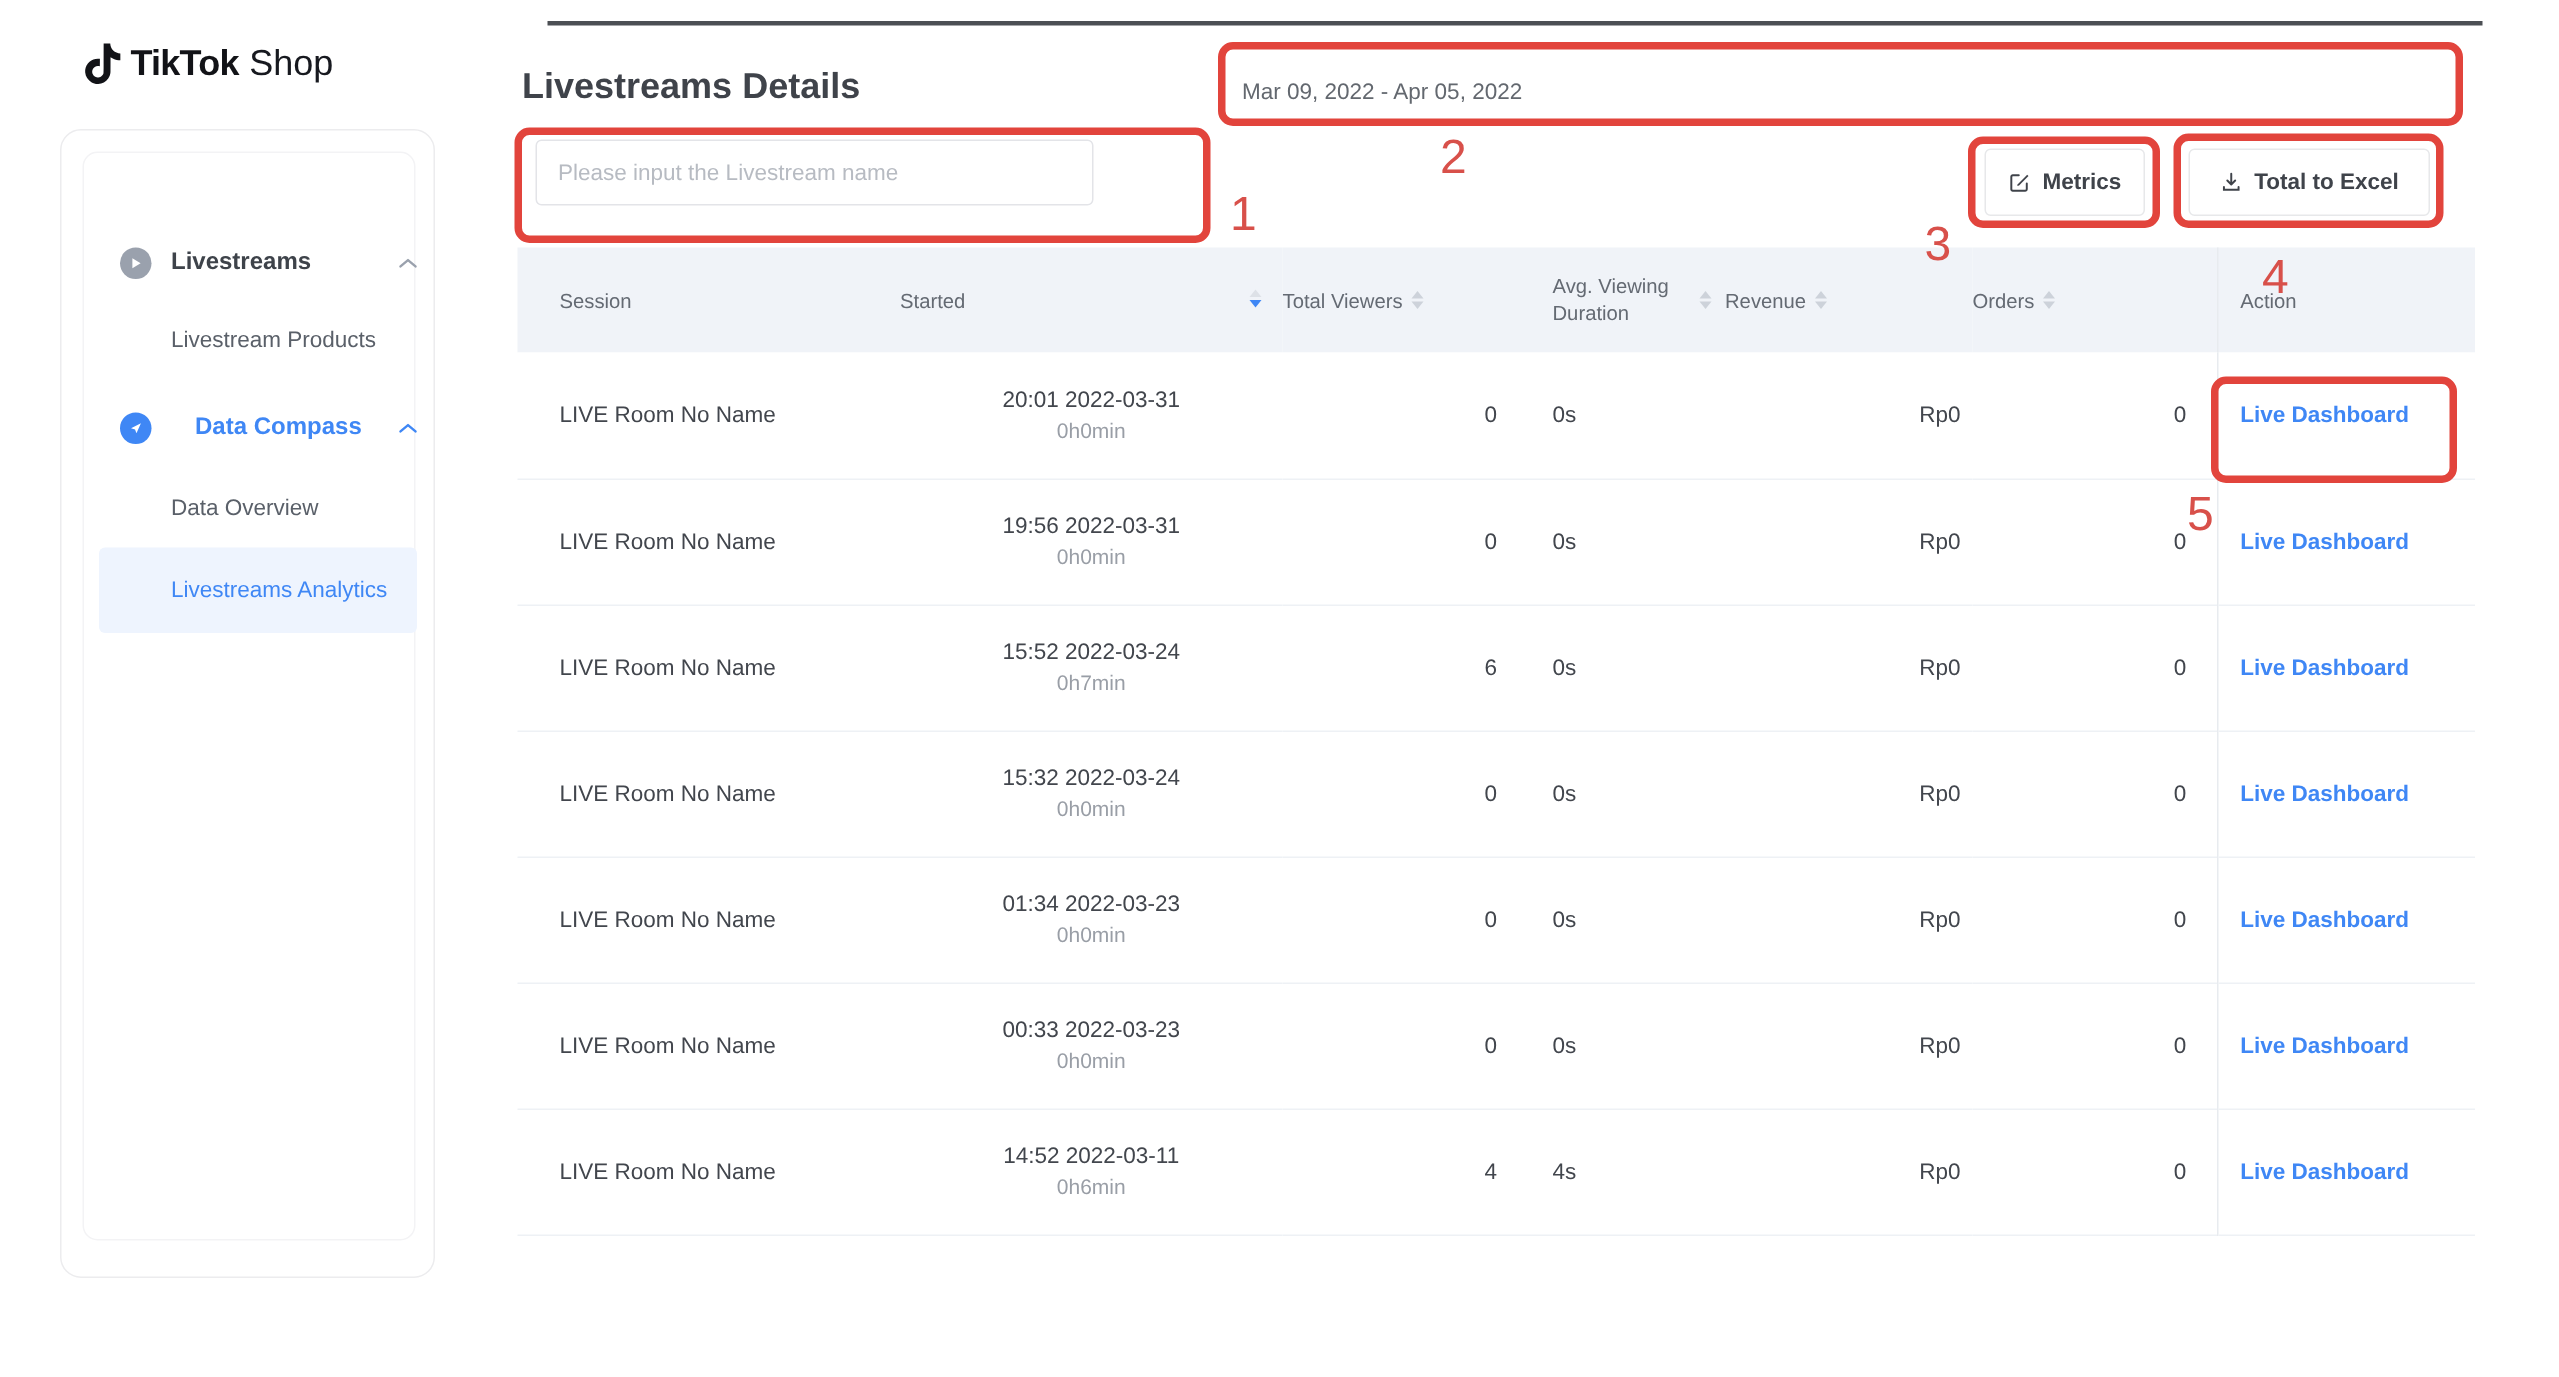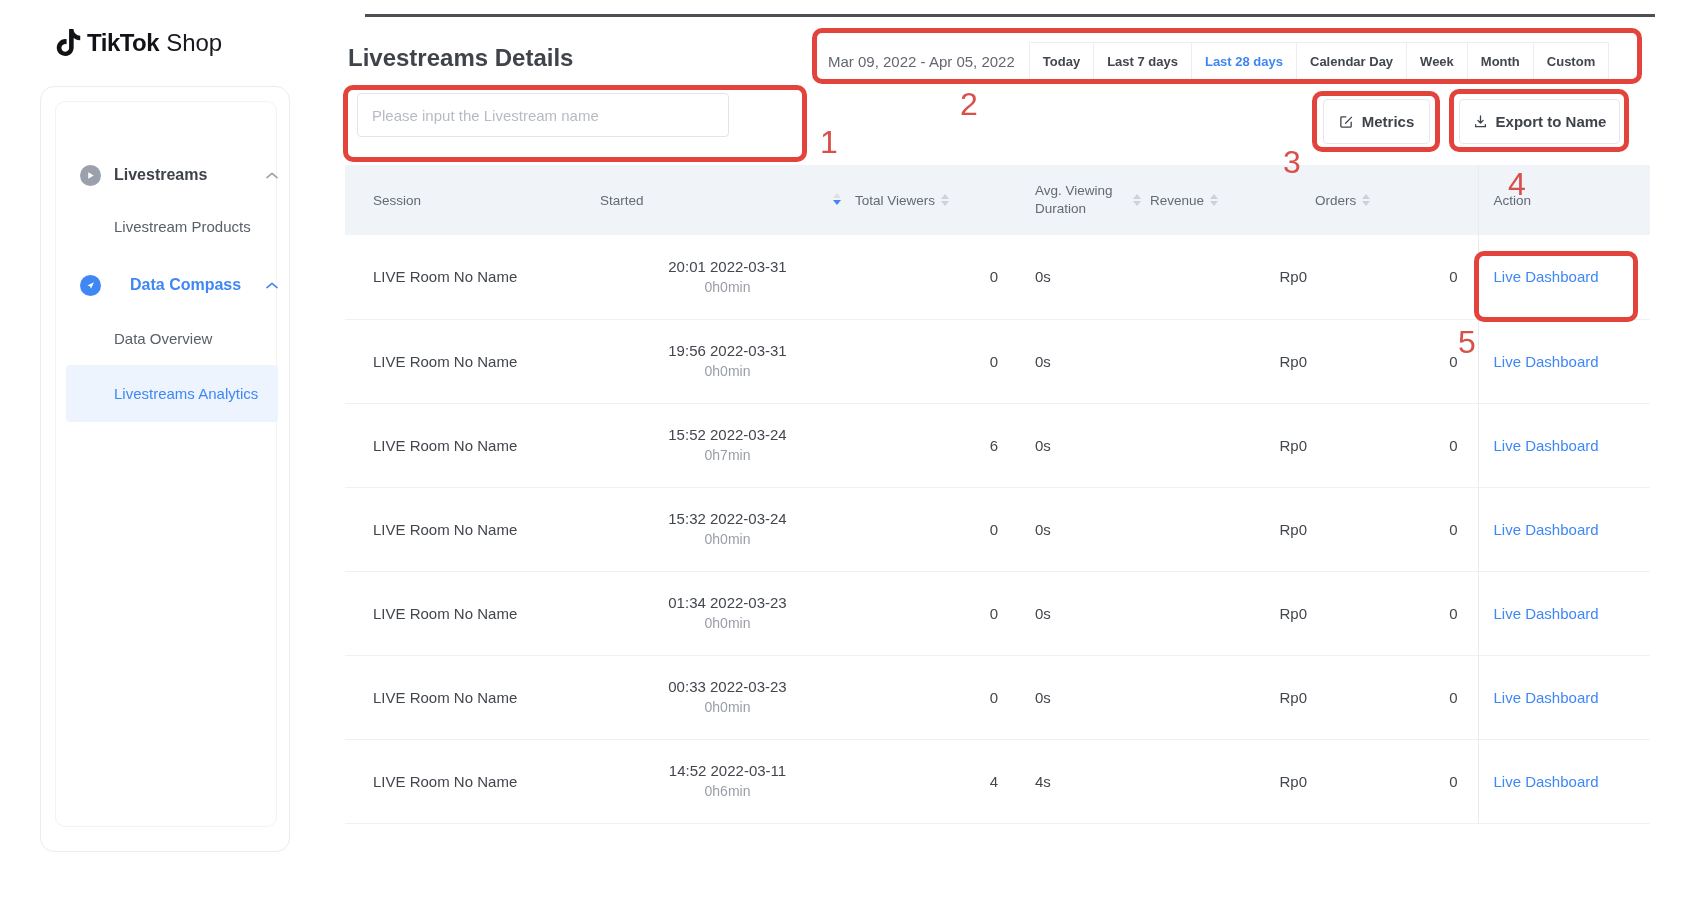--- a/index.html
+++ b/index.html
@@ -75,21 +75,21 @@
   .h-avg .wrap2 { width:92px; line-height:1.3; }
 
   .sorter { display:inline-flex; flex-direction:column; gap:2px; }
   .cu { width:0; height:0; border-left:4px solid transparent; border-right:4px solid transparent; border-bottom:5px solid #cdd2da; }
   .cd { width:0; height:0; border-left:4px solid transparent; border-right:4px solid transparent; border-top:5px solid #cdd2da; }
   .cd.active { border-top-color:#3f87f5; }
   .cu.faint { border-bottom-color:#dde1e7; }
 
   .started-main { font-size:15px; color:#42464d; line-height:1.5; }
   .started-sub { font-size:14px; color:#999ea6; line-height:1.4; }
-  .dash-link { font-size:15px; font-weight:400; color:#3f87f5; text-decoration:none; white-space:nowrap; }
+  .dash-link { font-size:15px; font-weight:700; color:#3f87f5; text-decoration:none; white-space:nowrap; }
 
   
   .anno-box { position:absolute; border:5px solid #e2443c; border-radius:10px; background:transparent;
     pointer-events:none; z-index:50; }
   .anno-num { position:absolute; color:#d8504a; font-size:32px; font-weight:400; z-index:51; pointer-events:none; }
   .box1 { left:343px; top:85px;  width:464px; height:77px; }
   .box2 { left:812px; top:28px;  width:830px; height:56px; }
   .box3 { left:1312px; top:91px; width:128px; height:61px; }
   .box4 { left:1449px; top:89px; width:180px; height:63px; }
   .box5 { left:1474px; top:251px; width:164px; height:71px; }
@@ -146,45 +146,36 @@
   </div>
 
   <div class="top-line"></div>
 
   <div class="page-title">Livestreams Details</div>
 
   <input class="search-input" type="text" placeholder="Please input the Livestream name" style="">
 
   <div class="date-bar">
     <span class="date-range">Mar 09, 2022 - Apr 05, 2022</span>
-    <div class="segments">
-        <button class="seg">Today</button>
-        <button class="seg">Last 7 days</button>
-        <button class="seg active">Last 28 days</button>
-        <button class="seg">Calendar Day</button>
-        <button class="seg">Week</button>
-        <button class="seg">Month</button>
-        <button class="seg">Custom</button>
-      </div>
   </div>
 
   <button class="tool-btn btn-metrics">
     <svg width="15" height="15" viewBox="0 0 16 16" fill="none">
       <path d="M13 8.8V13a1 1 0 0 1-1 1H3a1 1 0 0 1-1-1V4a1 1 0 0 1 1-1h4.3" stroke="#3f434a" stroke-width="1.4" stroke-linecap="round"></path>
       <path d="M6.6 9.4 13.3 2.6l.9.9-6.7 6.8-1.3.3z" fill="#3f434a"></path>
     </svg>
     <span>Metrics</span>
   </button>
 
   <button class="tool-btn btn-export">
     <svg width="15" height="15" viewBox="0 0 16 16" fill="none">
       <path d="M8 2v7.2M5.2 6.8 8 9.6l2.8-2.8" stroke="#3f434a" stroke-width="1.4" stroke-linecap="round" stroke-linejoin="round"></path>
       <path d="M2.8 11.4v2h10.4v-2" stroke="#3f434a" stroke-width="1.4" stroke-linecap="round"></path>
     </svg>
-    <span>Export to Name</span>
+    <span>Total to Excel</span>
   </button>
 
   <table class="lt-table">
     <thead>
       <tr>
         <th class="h-session">
           <span>Session</span>
         </th>
         <th class="h-started">
           <span class="hwrap">

